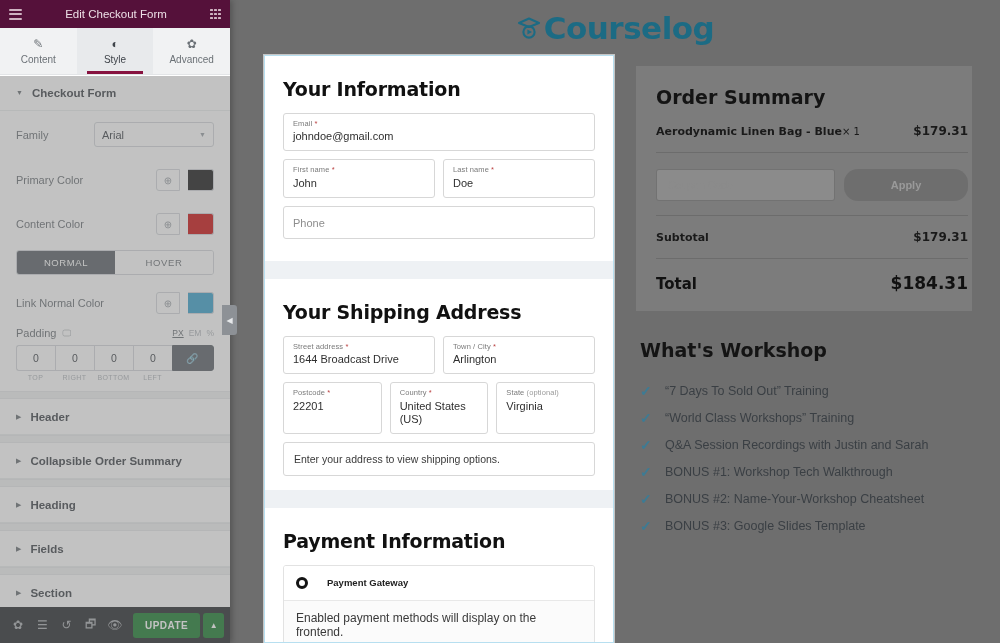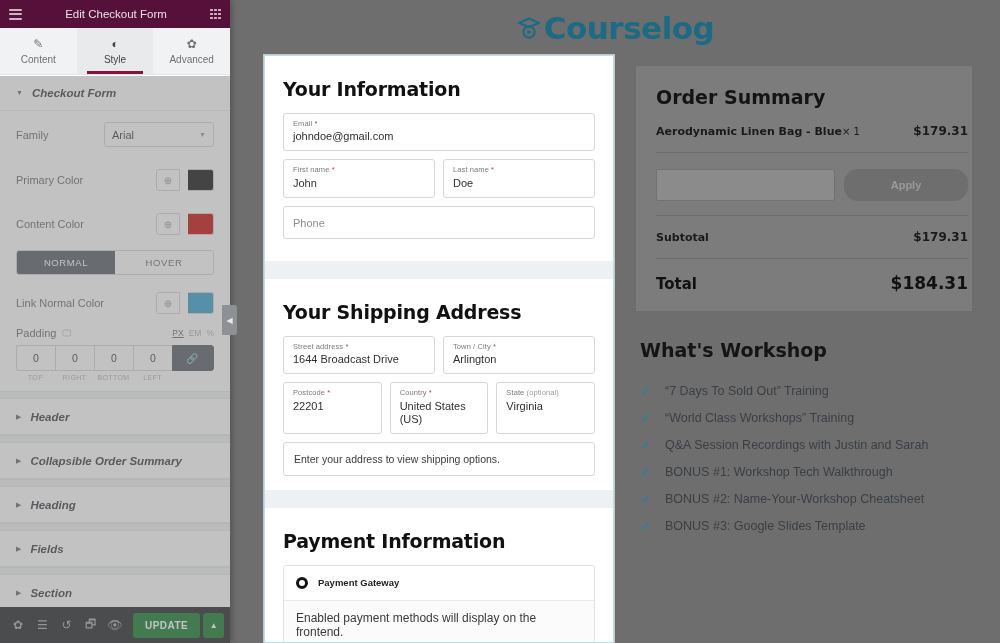--- a/index.html
+++ b/index.html
@@ -56,21 +56,21 @@
   .fld .lbl .opt { color: #9a9a9a; }
   .fld .val { font-size: 11px; color: #2f2f2f; margin-top: 2px; line-height: 1.2; }
   .fld.empty { padding-top: 10px; }
   .fld.empty .ph { font-size: 11px; color: #8d8d8d; }
   .notebox {
     border: 1px solid #d7d7d7; border-radius: 3px; background: #fff;
     padding: 10px 10px; font-size: 10.5px; color: #3a3a3a; margin-top: 3px;
   }
 
   .paybox { border: 1px solid #e2e2e2; border-radius: 3px; overflow: hidden; }
-  .payrow { display: flex; align-items: center; gap: 10px; padding: 11px 12px; background: #fff; }
+  .payrow { display: flex; align-items: center; gap: 19px; padding: 11px 12px; background: #fff; }
   .radio {
     width: 12px; height: 12px; border-radius: 50%;
     border: 3px solid #141414; background: #fff; flex: none;
   }
   .payrow .pt { font-size: 9.5px; color: #222; font-weight: 600; }
   .paynote {
     border-top: 1px solid #e8e8e8; background: #fbfbfb;
     padding: 10px 12px; font-size: 12px; color: #3a3a3a;
   }
 
@@ -144,26 +144,26 @@
     height: 3px; background: #87123f;
   }
 
   .p-body { flex: 1; overflow: hidden; position: relative; background: #fff; }
   .sec-head {
     height: 36px; display: flex; align-items: center; gap: 9px;
     padding: 0 16px; border-bottom: 1px solid #eceeef; cursor: pointer;
     background: #fff;
   }
   .sec-head .car { font-size: 7px; color: #6b7176; }
-  .sec-head .st { font-size: 11.5px; font-weight: 700; color: #3f444a; font-style: italic; }
+  .sec-head .st { font-size: 11.5px; font-weight: 700; color: #3f444a; }
 
   .ctrl { padding: 11px 16px; display: flex; align-items: center; gap: 8px; }
   .ctrl .cl { font-size: 11px; color: #6b7176; flex: 1; }
   .sel {
-    width: 110px; height: 25px; border: 1px solid #d5d8dc; border-radius: 3px;
+    width: 120px; height: 25px; border: 1px solid #d5d8dc; border-radius: 3px;
     background: #fff; display: flex; align-items: center; padding: 0 7px;
     font-size: 11px; color: #3f444a; cursor: pointer;
   }
   .sel .cv { flex: 1; }
   .sel .ca { font-size: 7px; color: #9aa0a6; }
 
   .cbox { width: 24px; height: 22px; border: 1px solid #d5d8dc; border-radius: 3px 0 0 3px;
           background: #fff; display: flex; align-items: center; justify-content: center;
           font-size: 10px; color: #9aa0a6; cursor: pointer; }
   .swatch { width: 26px; height: 22px; border: 1px solid #d5d8dc; border-left: none;

